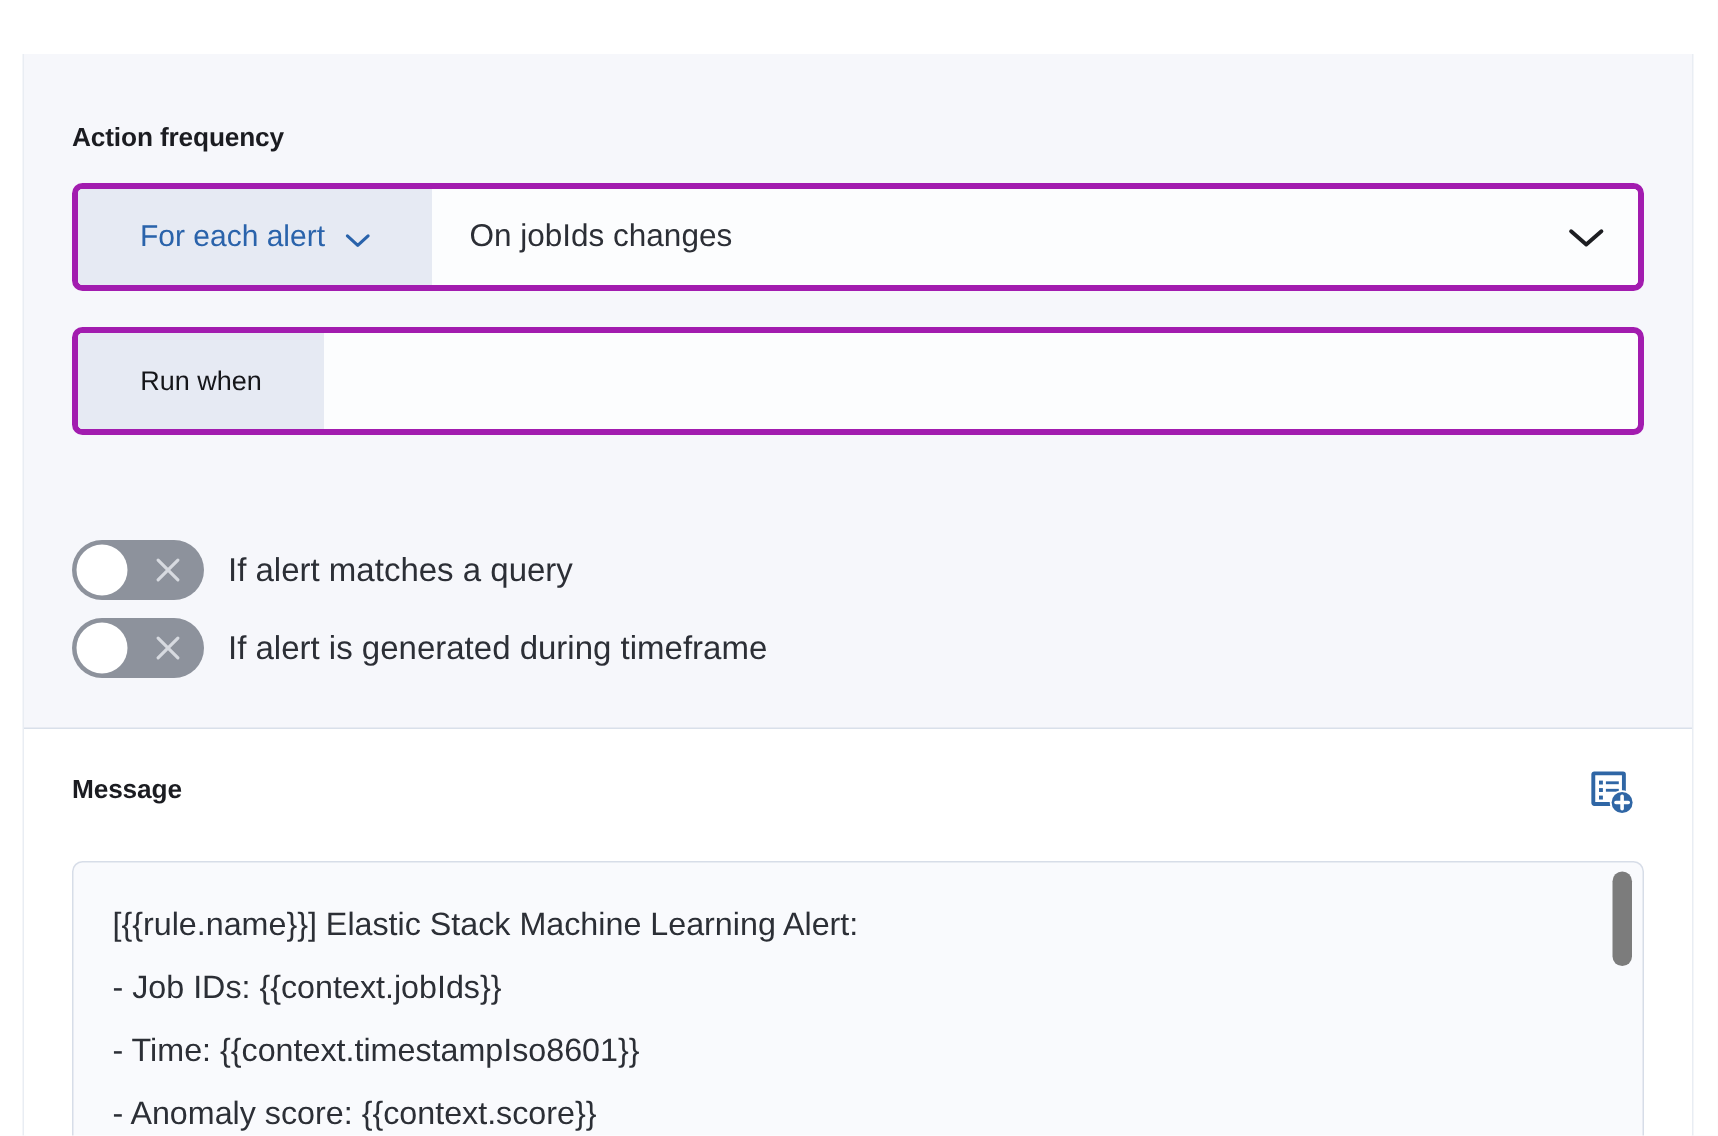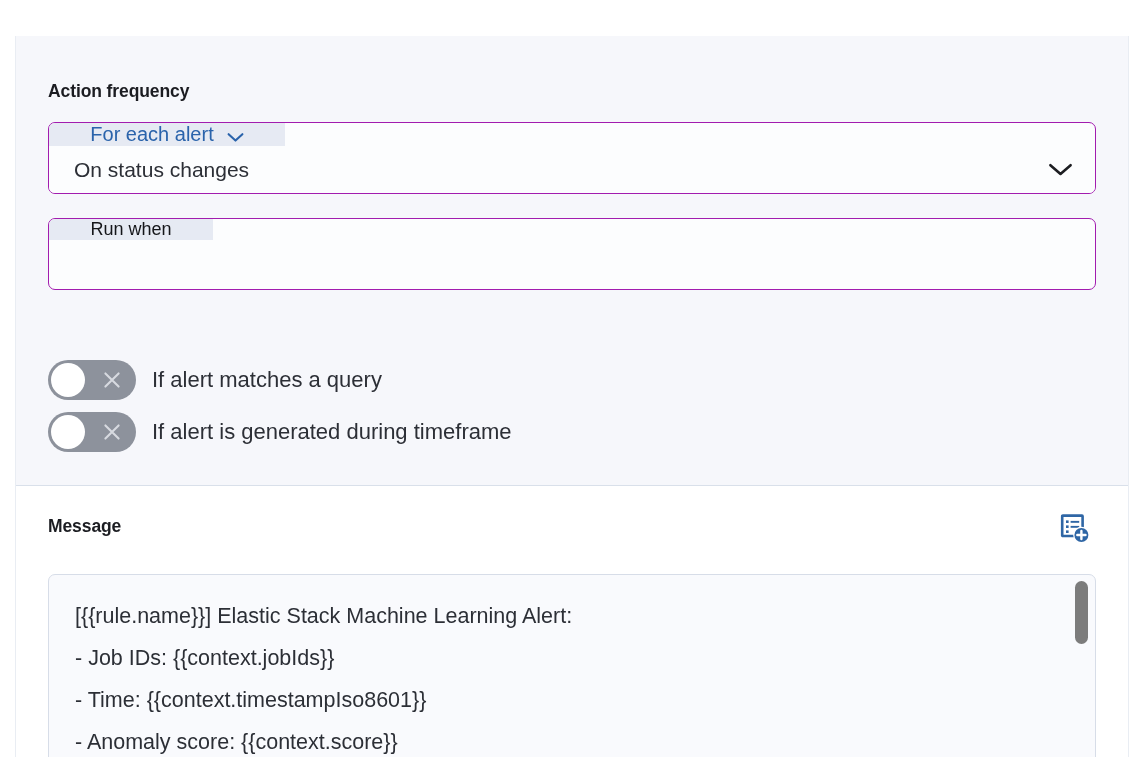--- a/index.html
+++ b/index.html
@@ -58,25 +58,24 @@
 
   
   .form-row {
     position: absolute;
     left: 32px;
     width: 1048px;
     height: 72px;
     display: flex;
     align-items: stretch;
     background: #fcfdfe;
-    border: 1px solid #a21caf;
+    border: 4px solid #a21caf;
     border-radius: 7px;
     box-sizing: border-box;
     overflow: hidden;
-    flex-direction: column;
   }
 
   #row-frequency { top: 86px; }
   #row-runwhen   { top: 182px; }
 
   .prepend {
     display: flex;
     align-items: center;
     justify-content: center;
     background: #e6eaf3;
@@ -274,21 +273,21 @@
         <div class="prepend" id="prepend-frequency">
           <span class="prepend-label-link">For each alert</span>
           <span class="chev-small">
             <svg viewBox="0 0 17 11" width="17" height="11" xmlns="http://www.w3.org/2000/svg">
               <path d="M1.6 2.2 L8.5 8.6 L15.4 2.2" fill="none" stroke="#2a63ab" stroke-width="2.1" stroke-linecap="round" stroke-linejoin="round"></path>
             </svg>
           </span>
         </div>
 
         <div class="select-area" id="frequency-select">
-          <span class="select-value">On status changes</span>
+          <span class="select-value">On jobIds changes</span>
           <span class="chev-big">
             <svg viewBox="0 0 25 15" width="25" height="15" xmlns="http://www.w3.org/2000/svg">
               <path d="M2.4 3.2 L12.5 12.0 L22.6 3.2" fill="none" stroke="#1d1e22" stroke-width="2.6" stroke-linecap="round" stroke-linejoin="round"></path>
             </svg>
           </span>
         </div>
       </div>
 
       <div class="form-row" id="row-runwhen">
 

